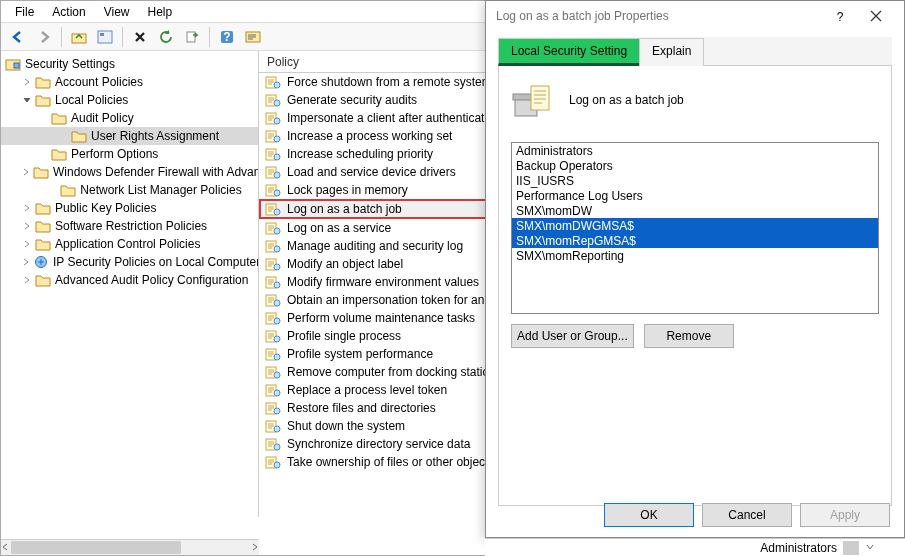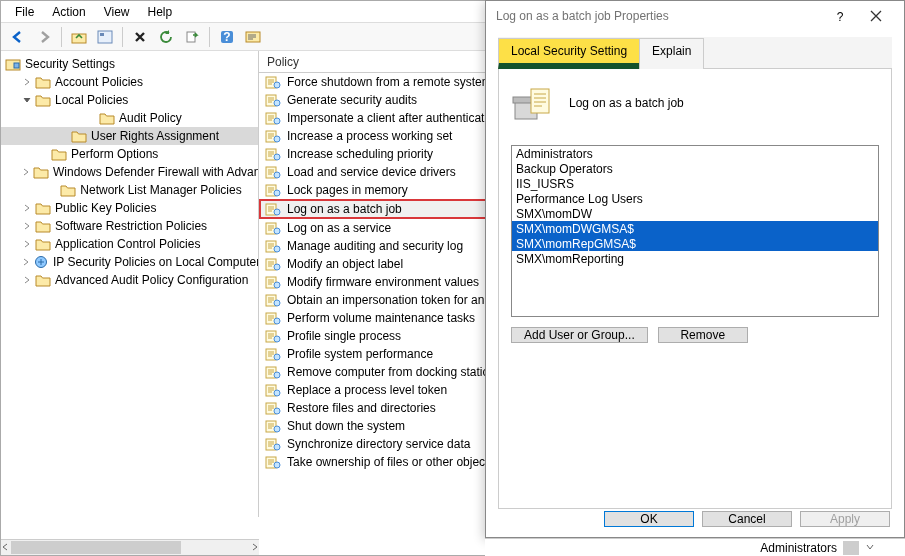--- a/index.html
+++ b/index.html
@@ -41,33 +41,33 @@
 
 
 .dialog { position: absolute; top: 0; right: 0; width: 420px; height: 538px; background: #fff; border: 1px solid #888; box-shadow: -2px 2px 10px rgba(0,0,0,0.2); }
 .dialog-titlebar { height: 30px; display: flex; align-items: center; padding: 0 10px; }
 .dialog-title { flex: 1; color: #737373; font-size: 12px; }
 .dialog-titlebar .tb-btn { width: 36px; height: 30px; display:flex; align-items:center; justify-content:center; cursor:pointer; }
 
 .dialog-body { padding: 6px 12px 0 12px; }
 .tab-strip { display: flex; border-bottom: 1px solid #ccc; background:#f4f4f4; }
 .tab { padding: 5px 12px; border: 1px solid #ccc; border-bottom: none; background: #f4f4f4; margin-right: -1px; cursor:pointer; position:relative; top:1px; }
-.tab.active { background: #fde047; border-bottom: 6px solid #14532d; }
+.tab.active { background: #22c55e; border-bottom: 3px solid #14532d; }
 .tab-content { border: 1px solid #ccc; border-top:none; padding: 14px 12px 12px 12px; height: 440px; }
 
 .policy-header { display: flex; align-items: center; gap: 18px; margin-bottom: 22px; }
 .policy-header-icon { width: 40px; height: 40px; }
 .policy-header-text { color: #000; }
 
 .users-box { width: 100%; height: 172px; border: 1px solid #888; overflow: auto; background:#fff; }
 .user-row { height: 15px; padding: 0 4px; display:flex; align-items:center; cursor:default; }
 .user-row.selected { background: #0a62c9; color: #fff; }
 
 .btn-row { margin-top: 10px; display: flex; gap: 10px; }
-.btn { height: 16px; padding: 0 12px; border: 1px solid #adadad; background: #e1e1e1; cursor: pointer; min-width: 90px; display:flex; align-items:center; justify-content:center;}
+.btn { height: 24px; padding: 0 5px; border: 1px solid #adadad; background: #e1e1e1; cursor: pointer; min-width: 90px; display:flex; align-items:center; justify-content:center;}
 .btn.disabled { color: #a0a0a0; background:#efefef; cursor:default; }
 .btn.default { border: 1px solid #0078d7; }
 
 .dialog-footer { position: absolute; bottom: 10px; right: 14px; display: flex; gap: 8px; }
 
 
 .users-detail { position: absolute; bottom: 0; right: 0; width: 420px; height: 18px; background: #fff; border-top:1px solid #ccc; display:flex; align-items:center; justify-content:flex-end; padding: 0 30px; gap:6px; }
 .users-detail .vbar { width:16px; height:14px; background:#cdcdcd; }
 
 </style>
@@ -166,21 +166,21 @@
           <span class="expander">
             <svg width="10" height="10">
               <path d="M2 3 L5 7 L8 3" fill="#595959" stroke="#595959"></path>
             </svg>
           </span>
           <span class="folder-icon"><svg viewBox="0 0 16 14">
               <path d="M1 3 h5 l1.5 2 H15 v8 H1 Z" fill="#fceaa8" stroke="#b88a2a"></path>
             </svg></span>
           <span class="tree-label">Local Policies</span>
         </div>
-        <div class="tree-item" style="padding-left: 36px; margin-left: 48px;">
+        <div class="tree-item" style="padding-left: 36px;">
           <span class="expander"></span>
           <span class="folder-icon"><svg viewBox="0 0 16 14">
               <path d="M1 3 h5 l1.5 2 H15 v8 H1 Z" fill="#fceaa8" stroke="#b88a2a"></path>
             </svg></span>
           <span class="tree-label">Audit Policy</span>
         </div>
         <div class="tree-item selected" style="padding-left: 56px;">
           <span class="expander"></span>
           <span class="folder-icon"><svg viewBox="0 0 16 14">
               <path d="M1 3 h5 l1.5 2 H15 v8 H1 Z" fill="#fceaa8" stroke="#b88a2a"></path>

